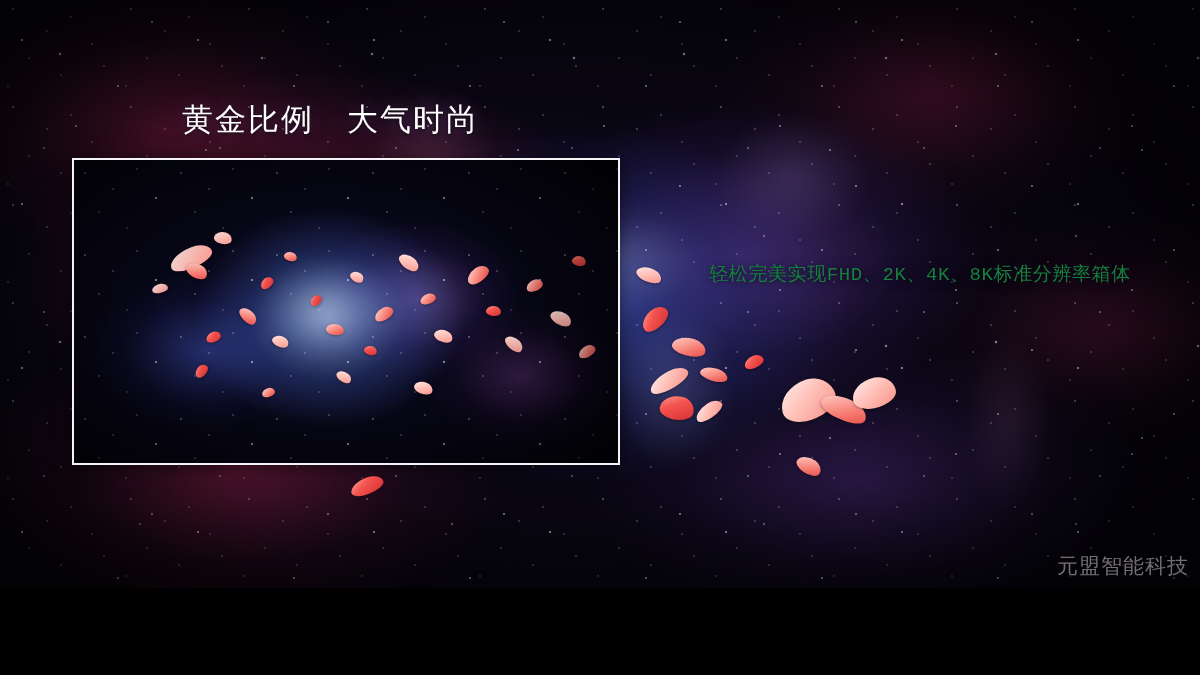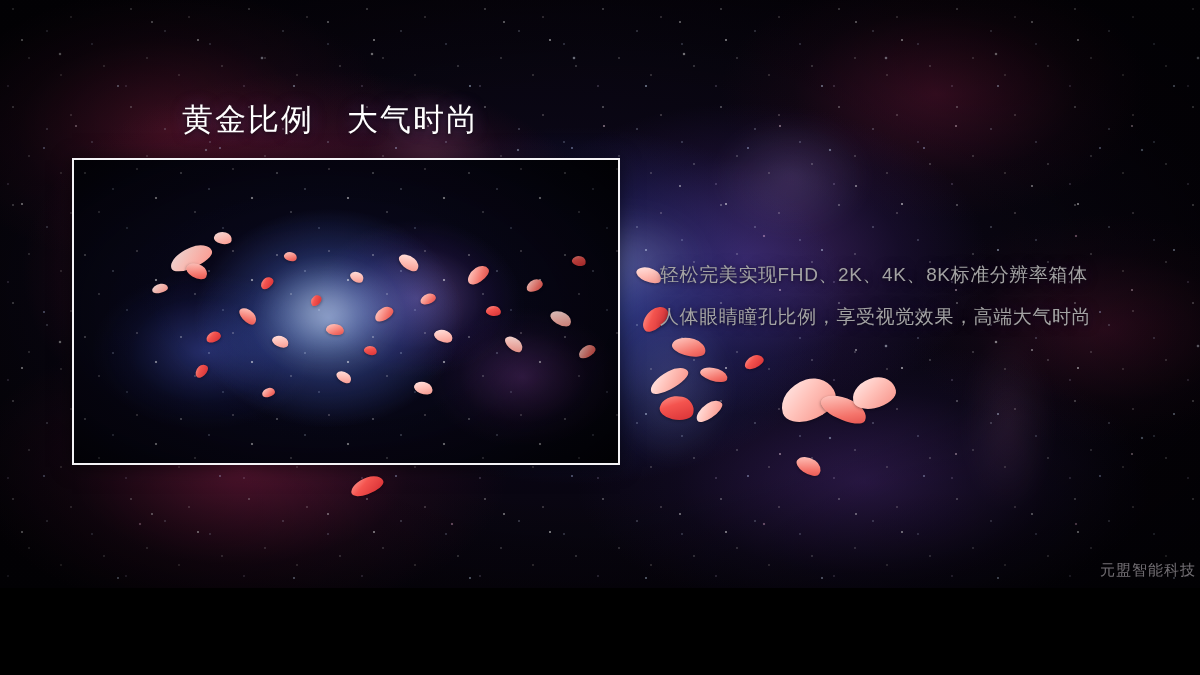--- a/index.html
+++ b/index.html
@@ -9,20 +9,21 @@
   }
   body {
     font-family: "Liberation Sans", "DejaVu Sans", sans-serif;
   }
   #slide {
     position: relative;
     width: 1200px;
     height: 588px;
     overflow: hidden;
     background: #08040a;
+    font-family: Liberation Mono, monospace;
   }
 
   
   .bg-layer {
     position: absolute;
     inset: 0;
     pointer-events: none;
   }
 
   .nebula-base {
@@ -181,35 +182,36 @@
   }
 
   
   .body-copy {
     position: absolute;
     left: 660px;
     top: 254px;
     width: 520px;
   }
   .body-line {
-    color: #a3a3a3;
+    color: #15803d;
     font-size: 19px;
     line-height: 42px;
     letter-spacing: 0.6px;
     white-space: pre;
     text-shadow: 0 1px 4px rgba(0,0,0,0.62), 0 0 12px rgba(40,20,70,0.55);
+    text-align: center;
   }
 
   
   .watermark {
     position: absolute;
-    right: 4px;
+    right: 11px;
     bottom: 8px;
     color: rgba(205,200,205,0.55);
-    font-size: 15px;
+    font-size: 21px;
     letter-spacing: 1px;
     white-space: pre;
   }
 </style>
 </head>
 <body>
 
 <div id="slide">
 
   <div class="bg-layer nebula-base"></div>
@@ -272,18 +274,17 @@
       <div class="petal pale" style="left: 780px; top: 380px; width: 56px; height: 40px; transform: rotate(-18deg);"></div>
       <div class="petal" style="left: 820px; top: 398px; width: 48px; height: 22px; transform: rotate(26deg);"></div>
       <div class="petal pale" style="left: 852px; top: 378px; width: 44px; height: 30px; transform: rotate(-12deg);"></div>
       <div class="petal" style="left: 796px; top: 458px; width: 26px; height: 16px; transform: rotate(34deg);"></div>
       <div class="petal deep" style="left: 744px; top: 356px; width: 20px; height: 12px; transform: rotate(-22deg);"></div>
       <div class="petal deep" style="left: 350px; top: 478px; width: 34px; height: 16px; transform: rotate(-20deg);"></div>
     </div>
 
   <div class="body-copy">
     <div class="body-line">轻松完美实现FHD、2K、4K、8K标准分辨率箱体</div>
-    <div class="body-line">人体眼睛瞳孔比例，享受视觉效果，高端大气时尚</div>
   </div>
 
   <div class="watermark">元盟智能科技</div>
 
 </div>
 
 </body></html>

